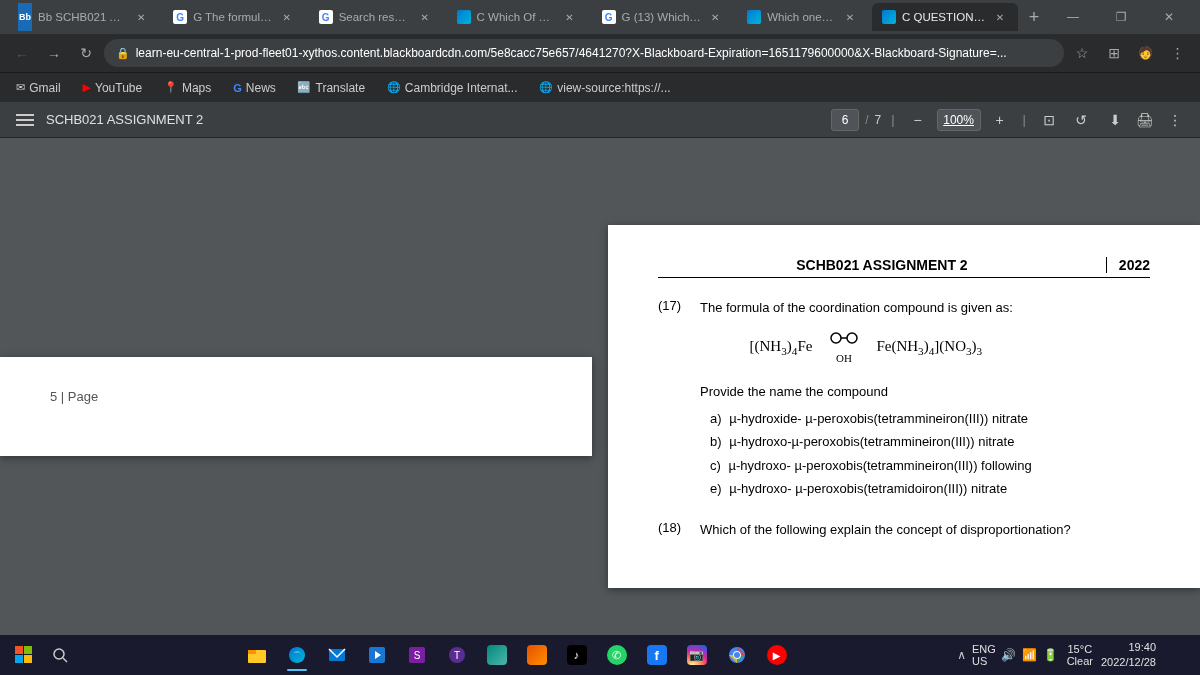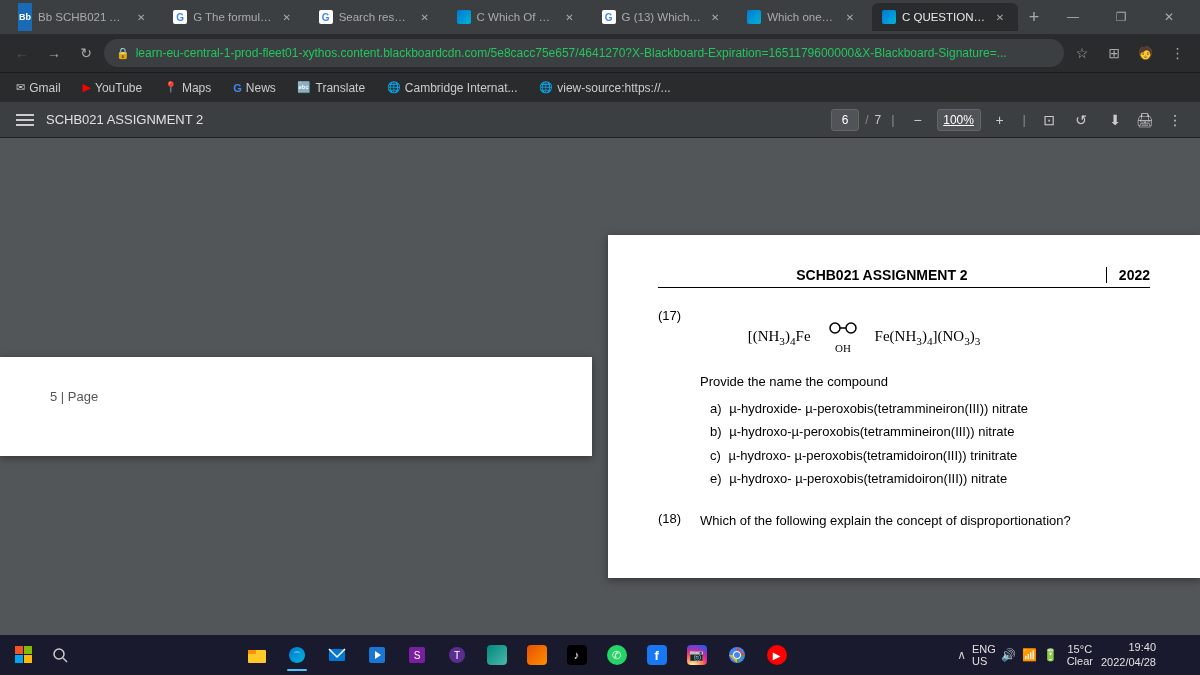--- a/index.html
+++ b/index.html
@@ -123,21 +123,21 @@
       font-size: 12px;
       gap: 6px;
       overflow: hidden;
     }
     .address-bar .lock-icon { color: #88c89e; font-size: 11px; }
     .address-text { 
       white-space: nowrap;
       overflow: hidden;
       text-overflow: ellipsis;
       font-size: 12px;
-      color: #22c55e;
+      color: #ffffff;
     }
     .nav-right {
       display: flex;
       align-items: center;
       gap: 4px;
     }
     .nav-right-btn {
       width: 28px;
       height: 28px;
       display: flex;
@@ -568,20 +568,21 @@
 
   <div class="pdf-page">
     <div class="page-header-line">
       <div class="page-header-title">SCHB021 ASSIGNMENT 2</div>
       <div class="page-header-year">2022</div>
     </div>
 
     <div class="question-row">
       <div class="q-num">(17)</div>
       <div>
+        <div class="q-text">The formula of the coordination compound is given as:</div>
 
         <div class="formula-block">
           <div class="formula-container">
             <span>[(NH<sub>3</sub>)<sub>4</sub>Fe</span>
 
             <svg width="60" height="40" viewBox="0 0 60 40" style="vertical-align:middle;margin:0 2px;">
 
               <circle cx="22" cy="10" r="5" fill="none" stroke="#000" stroke-width="1.5"></circle>
               <circle cx="38" cy="10" r="5" fill="none" stroke="#000" stroke-width="1.5"></circle>
               <line x1="27" y1="10" x2="33" y2="10" stroke="#000" stroke-width="1.5"></line>
@@ -598,21 +599,21 @@
           <div class="option-row">
             <span class="option-label">a)</span>
             <span>µ-hydroxide- µ-peroxobis(tetrammineiron(III)) nitrate</span>
           </div>
           <div class="option-row">
             <span class="option-label">b)</span>
             <span>µ-hydroxo-µ-peroxobis(tetrammineiron(III)) nitrate</span>
           </div>
           <div class="option-row">
             <span class="option-label">c)</span>
-            <span>µ-hydroxo- µ-peroxobis(tetramidoiron(III)) trinitrate</span>
+            <span>µ-hydroxo- µ-peroxobis(tetrammineiron(III)) following</span>
           </div>
           <div class="option-row">
             <span class="option-label">e)</span>
             <span>µ-hydroxo- µ-peroxobis(tetramidoiron(III)) nitrate</span>
           </div>
         </div>
       </div>
     </div>
 
     <div class="question-row" style="margin-top:20px;">
@@ -722,17 +723,17 @@
       <span style="cursor:pointer;">🔊</span>
       <span style="cursor:pointer;">📶</span>
       <span>🔋</span>
     </div>
     <div class="weather">
       <span>15°C</span>
       <span>Clear</span>
     </div>
     <div class="taskbar-time">
       <div>19:40</div>
-      <div>2022/04/28</div>
+      <div>2022/12/28</div>
     </div>
     <div style="width:28px;height:36px;cursor:pointer;"></div>
   </div>
 </div>
 
 </body></html>

